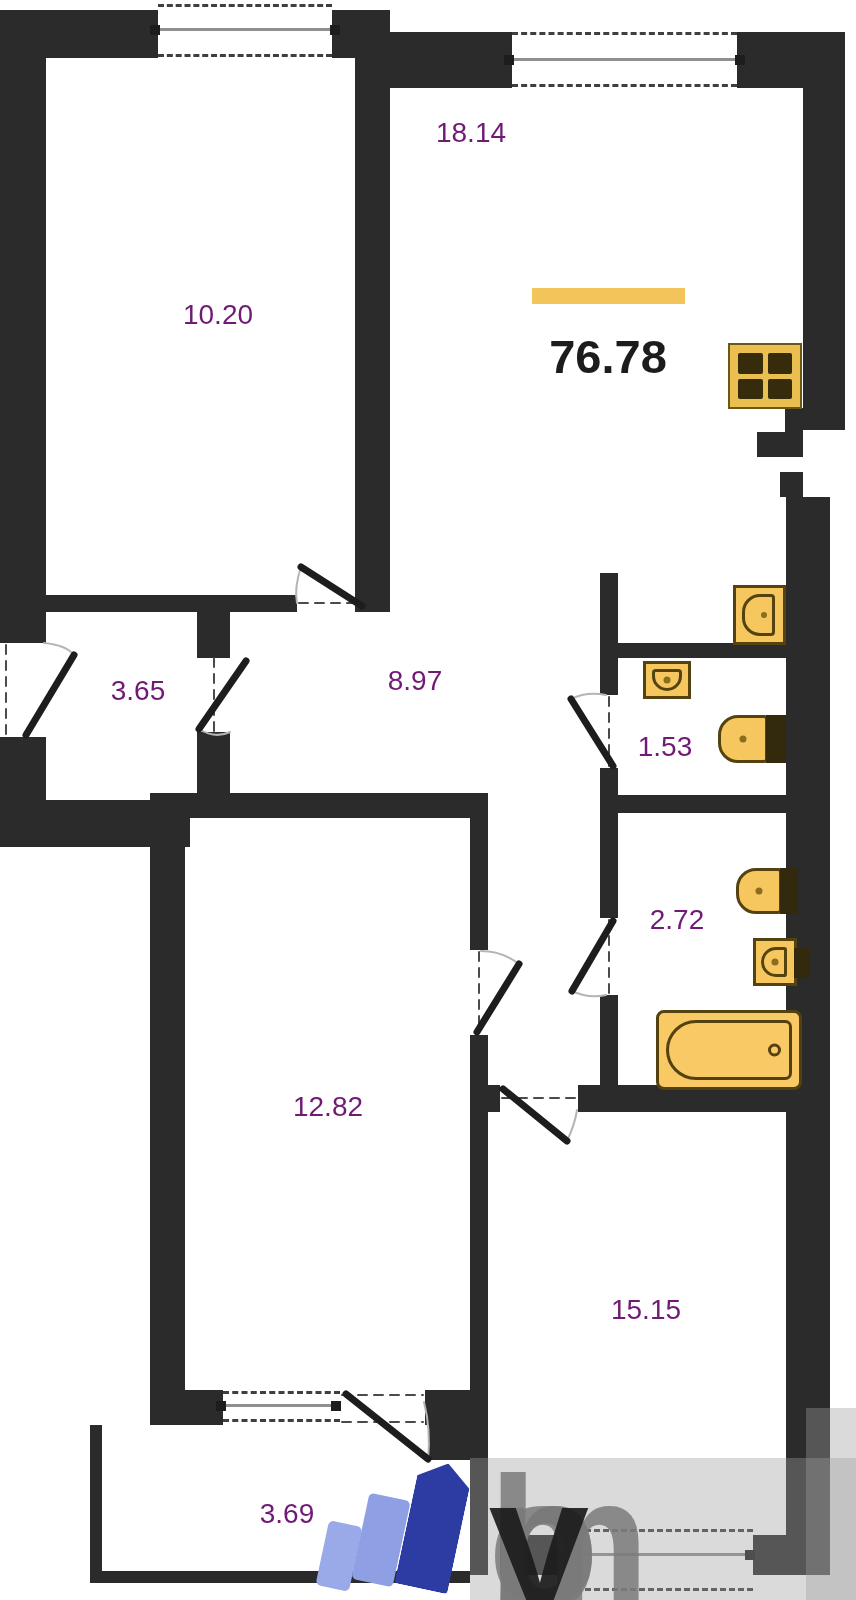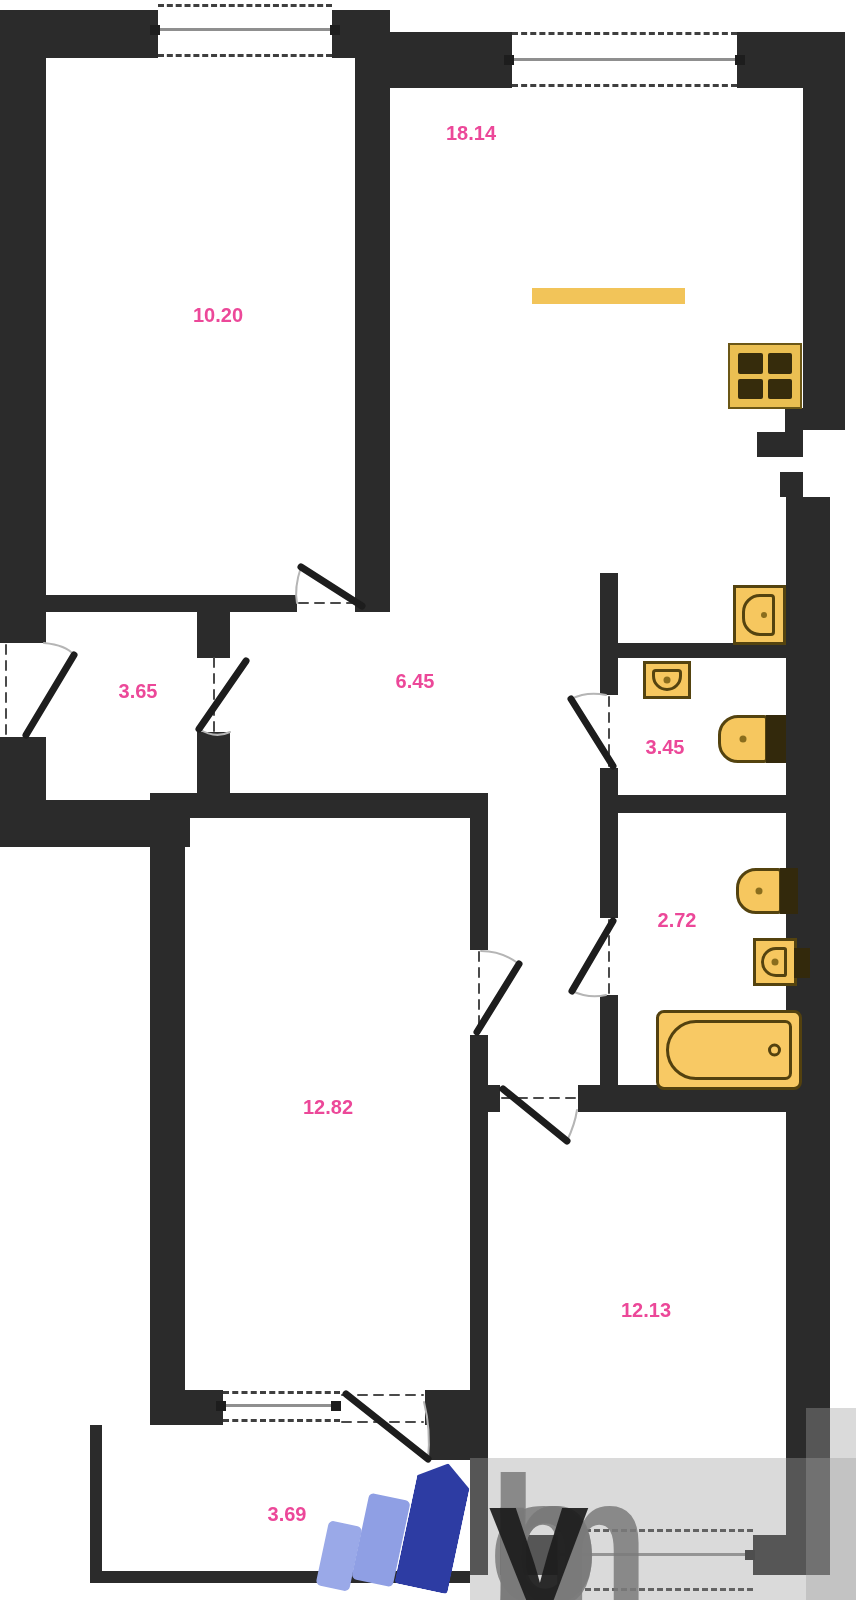--- a/index.html
+++ b/index.html
@@ -81,21 +81,21 @@
   .tank2{left:780px;top:868px;width:18px;height:46px}
   .bsink{left:753px;top:938px;width:44px;height:48px}
   .bsink .basin{left:5px;top:6px;right:7px;bottom:6px;border:3px solid #54430f;border-radius:16px 3px 3px 16px;}
   .bstub{left:794px;top:948px;width:16px;height:30px;background:#33290c;}
   .tub{left:656px;top:1010px;width:146px;height:80px;background:#f8c964;border:3px solid #53410f;border-radius:8px;}
   .tub .inner{left:7px;top:7px;right:7px;bottom:7px;border:3px solid #53410f;border-radius:36px 8px 8px 36px;}
   .tub .drain{width:13px;height:13px;border:3px solid #53410f;border-radius:50%;background:transparent;
               right:18px;top:50%;transform:translateY(-50%);}
   .dot-s{width:6px;height:6px;border-radius:50%;background:#8a6d1d;left:60%;top:50%;transform:translate(-50%,-50%);}
   
-  .lbl{transform:translate(-50%,-50%);color:#ec4899;font-weight:bold;font-size:20px;white-space:nowrap;}
+  .lbl{transform:translate(-50%,-50%);color:#701a75;font-weight:normal;font-size:28px;white-space:nowrap;}
   .p1589{left:218px;top:315px}
   .p1814{left:471px;top:133px}
   .p229{left:138px;top:691px}
   .p897{left:415px;top:681px}
   .p189{left:665px;top:747px}
   .p407{left:677px;top:920px}
   .p1426{left:328px;top:1107px}
   .p1213{left:646px;top:1310px}
   .p286{left:287px;top:1514px}
   .totalbar{left:532px;top:288px;width:153px;height:16px;background:#f2c459;}
@@ -254,28 +254,29 @@
       <path d="M342,1395 H423" stroke="#4a4a4a" stroke-width="2" stroke-dasharray="9 7" fill="none"></path>
       <path d="M342,1422 H423" stroke="#4a4a4a" stroke-width="2" stroke-dasharray="9 7" fill="none"></path>
       <path d="M428,1459 Q431,1430 424,1402" stroke="#b5b5b5" stroke-width="2" fill="none"></path>
       <line x1="346" y1="1394" x2="428" y2="1459" stroke="#1d1d1d" stroke-width="7"></line>
     </g>
   </svg>
 
   <div class="lbl p1589">10.20</div>
   <div class="lbl p1814">18.14</div>
   <div class="lbl p229">3.65</div>
-  <div class="lbl p897">6.45</div>
-  <div class="lbl p189">3.45</div>
+  <div class="lbl p897">8.97</div>
+  <div class="lbl p189">1.53</div>
   <div class="lbl p407">2.72</div>
   <div class="lbl p1426">12.82</div>
-  <div class="lbl p1213">12.13</div>
+  <div class="lbl p1213">15.15</div>
   <div class="lbl p286">3.69</div>
 
   <div class="totalbar"></div>
+  <div class="total">76.78</div>
 
   <div class="g1"></div>
   <div class="g2"></div>
   <div class="blob s1"></div>
   <div class="blob s2"></div>
   <div class="blob s3"></div>
   <div class="brand">
       <span class="gry">m</span>
       <span class="gry">o</span>
       <span class="gry">b</span>

